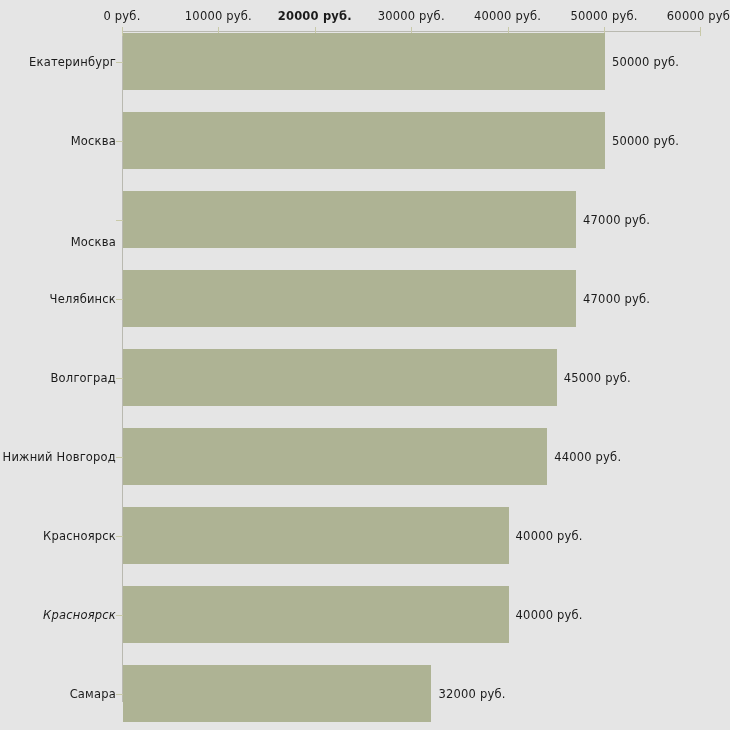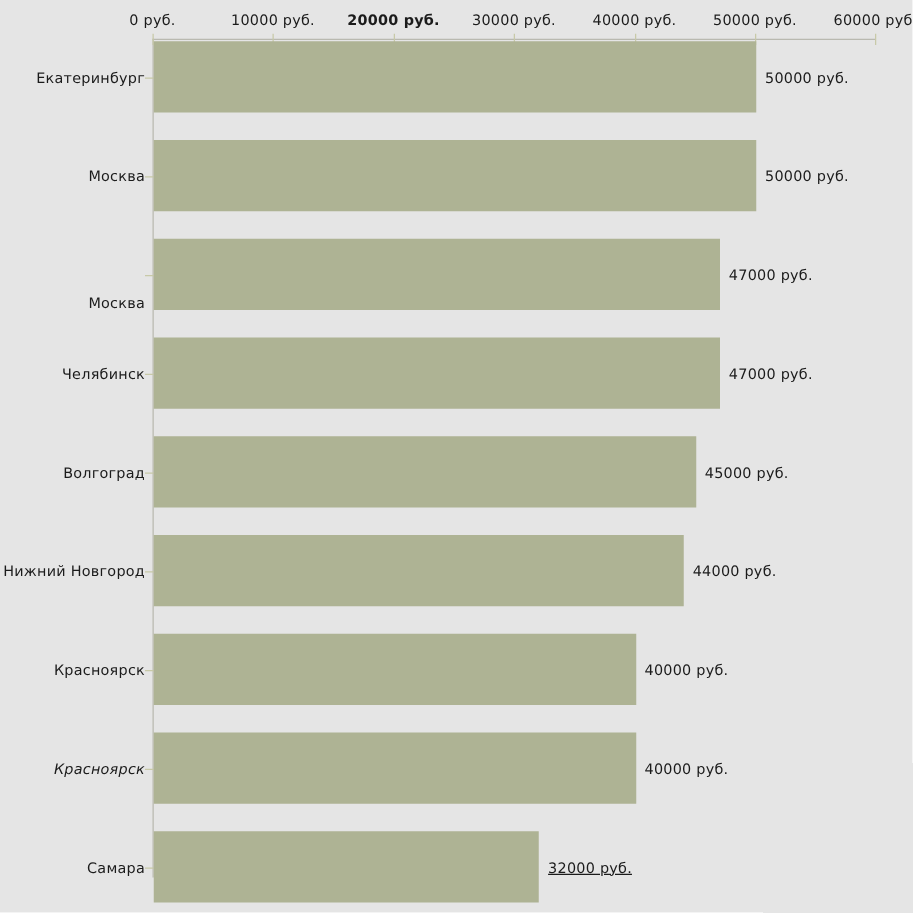--- a/index.html
+++ b/index.html
@@ -145,16 +145,16 @@
       <div class="bar-value-label" style="left: 583.08px; top: 298.5px;">47000 руб.</div>
       <div class="bar" style="top: 349px; height: 57px; width: 433.8px; background: rgb(174, 179, 148);"></div>
       <div class="bar-value-label" style="left: 563.8px; top: 377.5px;">45000 руб.</div>
       <div class="bar" style="top: 428px; height: 57px; width: 424.16px; background: rgb(174, 179, 148);"></div>
       <div class="bar-value-label" style="left: 554.16px; top: 456.5px;">44000 руб.</div>
       <div class="bar" style="top: 507px; height: 57px; width: 385.6px; background: rgb(174, 179, 148);"></div>
       <div class="bar-value-label" style="left: 515.6px; top: 535.5px;">40000 руб.</div>
       <div class="bar" style="top: 586px; height: 57px; width: 385.6px; background: rgb(174, 179, 148);"></div>
       <div class="bar-value-label" style="left: 515.6px; top: 614.5px;">40000 руб.</div>
       <div class="bar" style="top: 665px; height: 57px; width: 308.48px; background: rgb(174, 179, 148);"></div>
-      <div class="bar-value-label" style="left: 438.48px; top: 693.5px; text-decoration: underline;">32000 руб.</div>
+      <div class="bar-value-label" style="left: 438.48px; top: 693.5px;">32000 руб.</div>
     </div>
 
 </div>
 
 </body></html>

